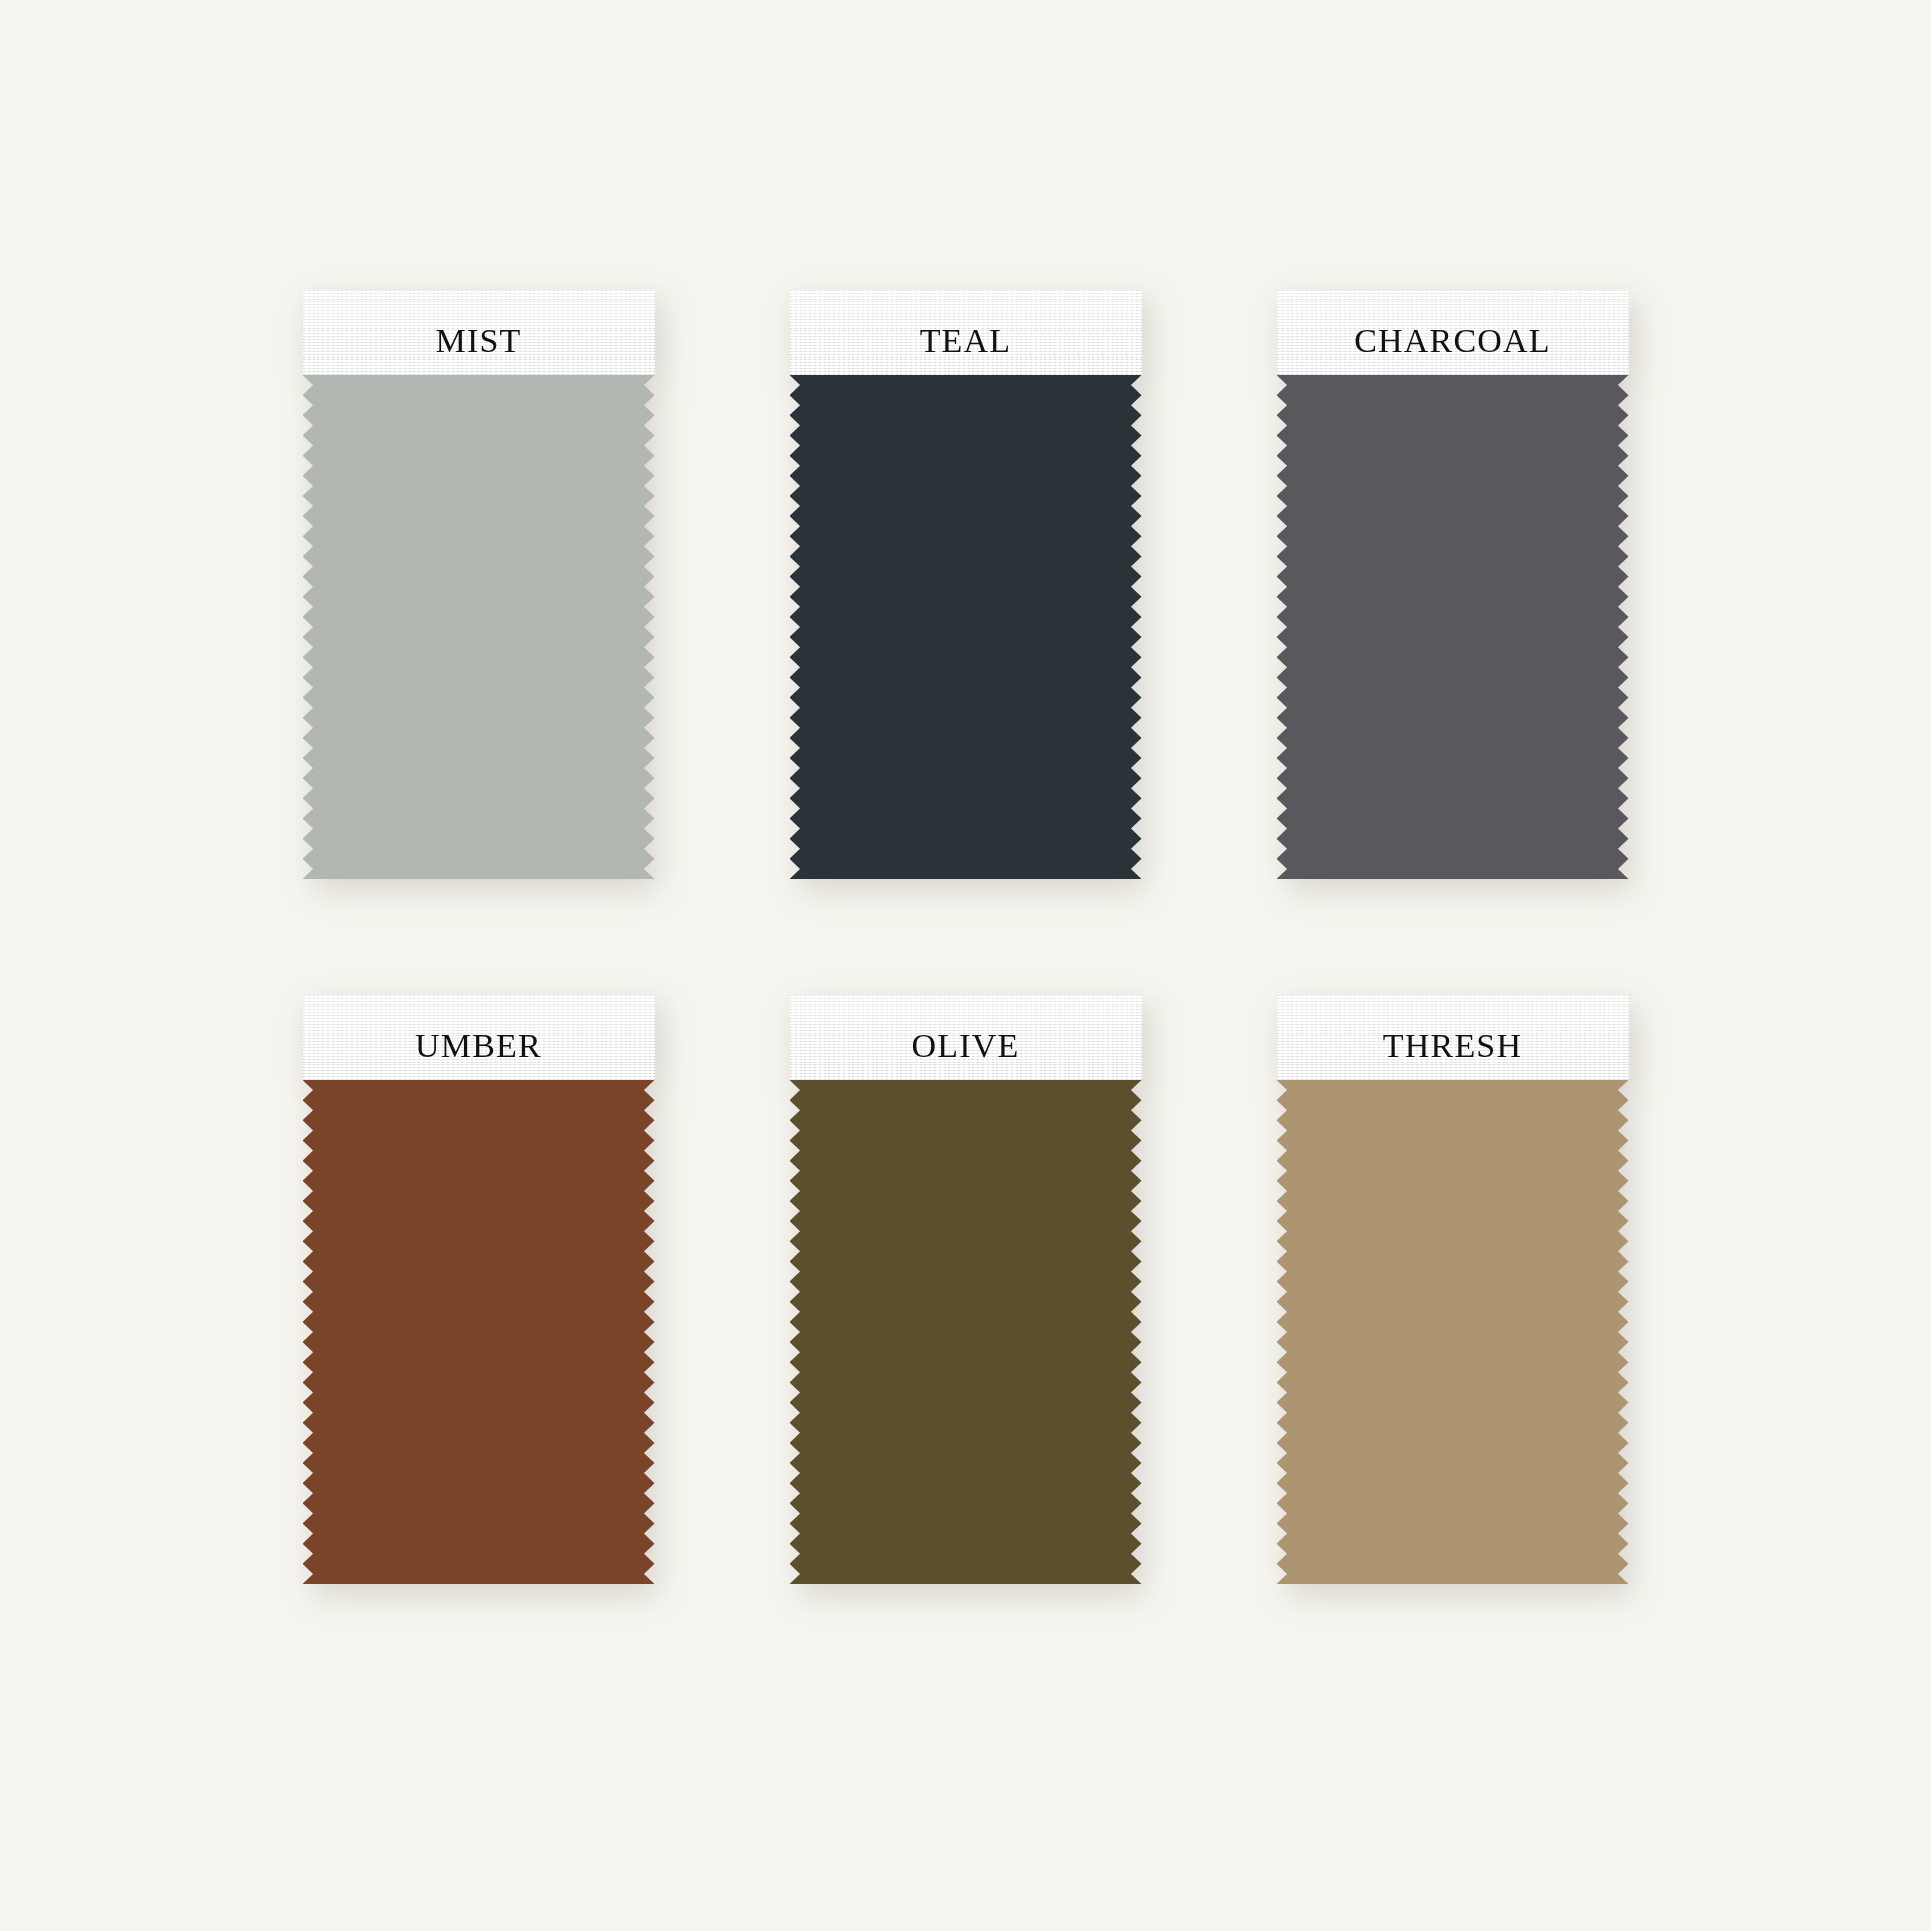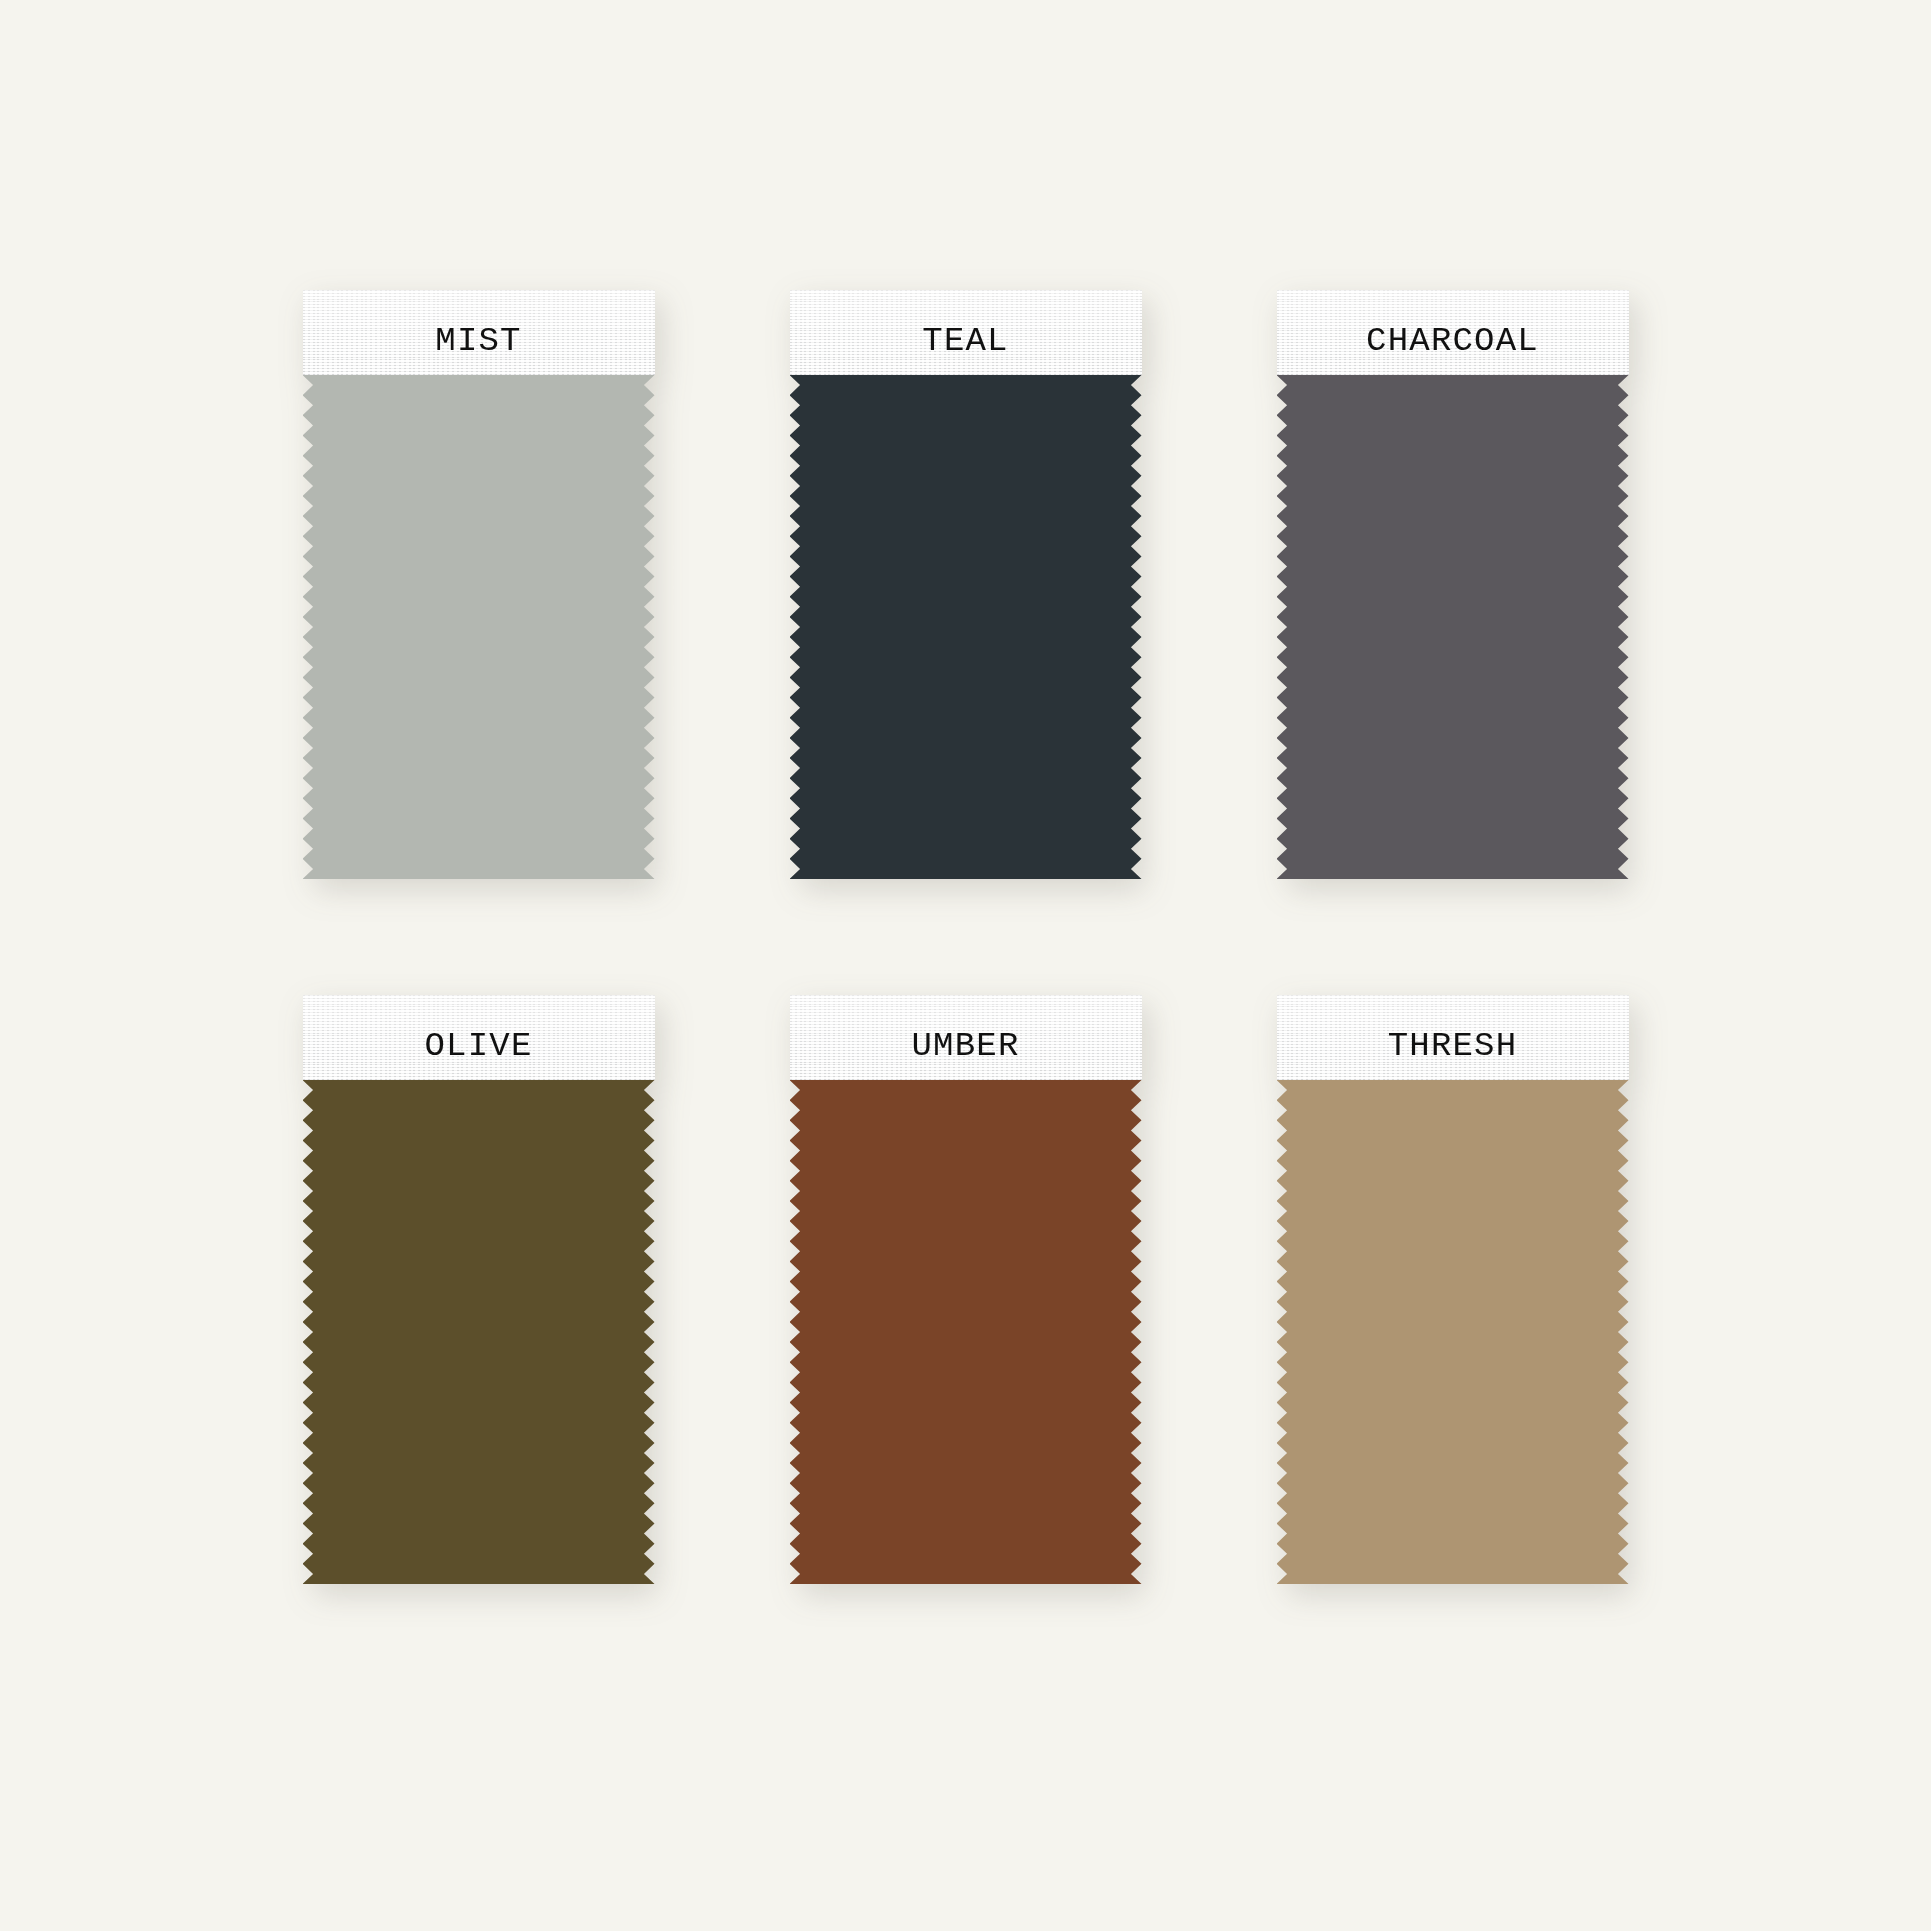--- a/index.html
+++ b/index.html
@@ -49,21 +49,21 @@
     background-image:
       repeating-linear-gradient(0deg, rgba(0,0,0,0.045) 0px, rgba(0,0,0,0.045) 1px, rgba(255,255,255,0.9) 1px, rgba(255,255,255,0.9) 2.9px),
       repeating-linear-gradient(90deg, rgba(0,0,0,0.05) 0px, rgba(0,0,0,0.05) 1.9px, rgba(255,255,255,0.85) 1.9px, rgba(255,255,255,0.85) 4.8px),
       linear-gradient(180deg, #FFFFFF 0%, #F2F3F4 55%, #EDEEEF 100%);
     display: flex;
     align-items: center;
     justify-content: center;
   }
 
   .swatch-label-text {
-    font-family: Liberation Mono, monospace;
+    font-family: Liberation Serif, serif;
     font-size: 34px;
     font-weight: 400;
     letter-spacing: 1.2px;
     color: #111111;
     white-space: nowrap;
     line-height: 1;
     margin-top: 16px;
   }
 
   .swatch-color {
@@ -123,30 +123,30 @@
 
     <div class="swatch-card">
       <div class="swatch-label">
         <span class="swatch-label-text" style="color: rgb(17, 17, 17);">CHARCOAL</span>
       </div>
       <div class="swatch-color" style="background-color: rgb(91, 88, 93);"></div>
     </div>
 
     <div class="swatch-card">
       <div class="swatch-label">
-        <span class="swatch-label-text" style="color: rgb(17, 17, 17);">OLIVE</span>
+        <span class="swatch-label-text" style="color: rgb(17, 17, 17);">UMBER</span>
       </div>
-      <div class="swatch-color" style="background-color: rgb(92, 79, 43);"></div>
+      <div class="swatch-color" style="background-color: rgb(122, 68, 40);"></div>
     </div>
 
     <div class="swatch-card">
       <div class="swatch-label">
-        <span class="swatch-label-text" style="color: rgb(17, 17, 17);">UMBER</span>
+        <span class="swatch-label-text" style="color: rgb(17, 17, 17);">OLIVE</span>
       </div>
-      <div class="swatch-color" style="background-color: rgb(122, 68, 40);"></div>
+      <div class="swatch-color" style="background-color: rgb(92, 79, 43);"></div>
     </div>
 
     <div class="swatch-card">
       <div class="swatch-label">
         <span class="swatch-label-text" style="color: rgb(17, 17, 17);">THRESH</span>
       </div>
       <div class="swatch-color" style="background-color: rgb(174, 149, 114);"></div>
     </div>
 
   </div>

